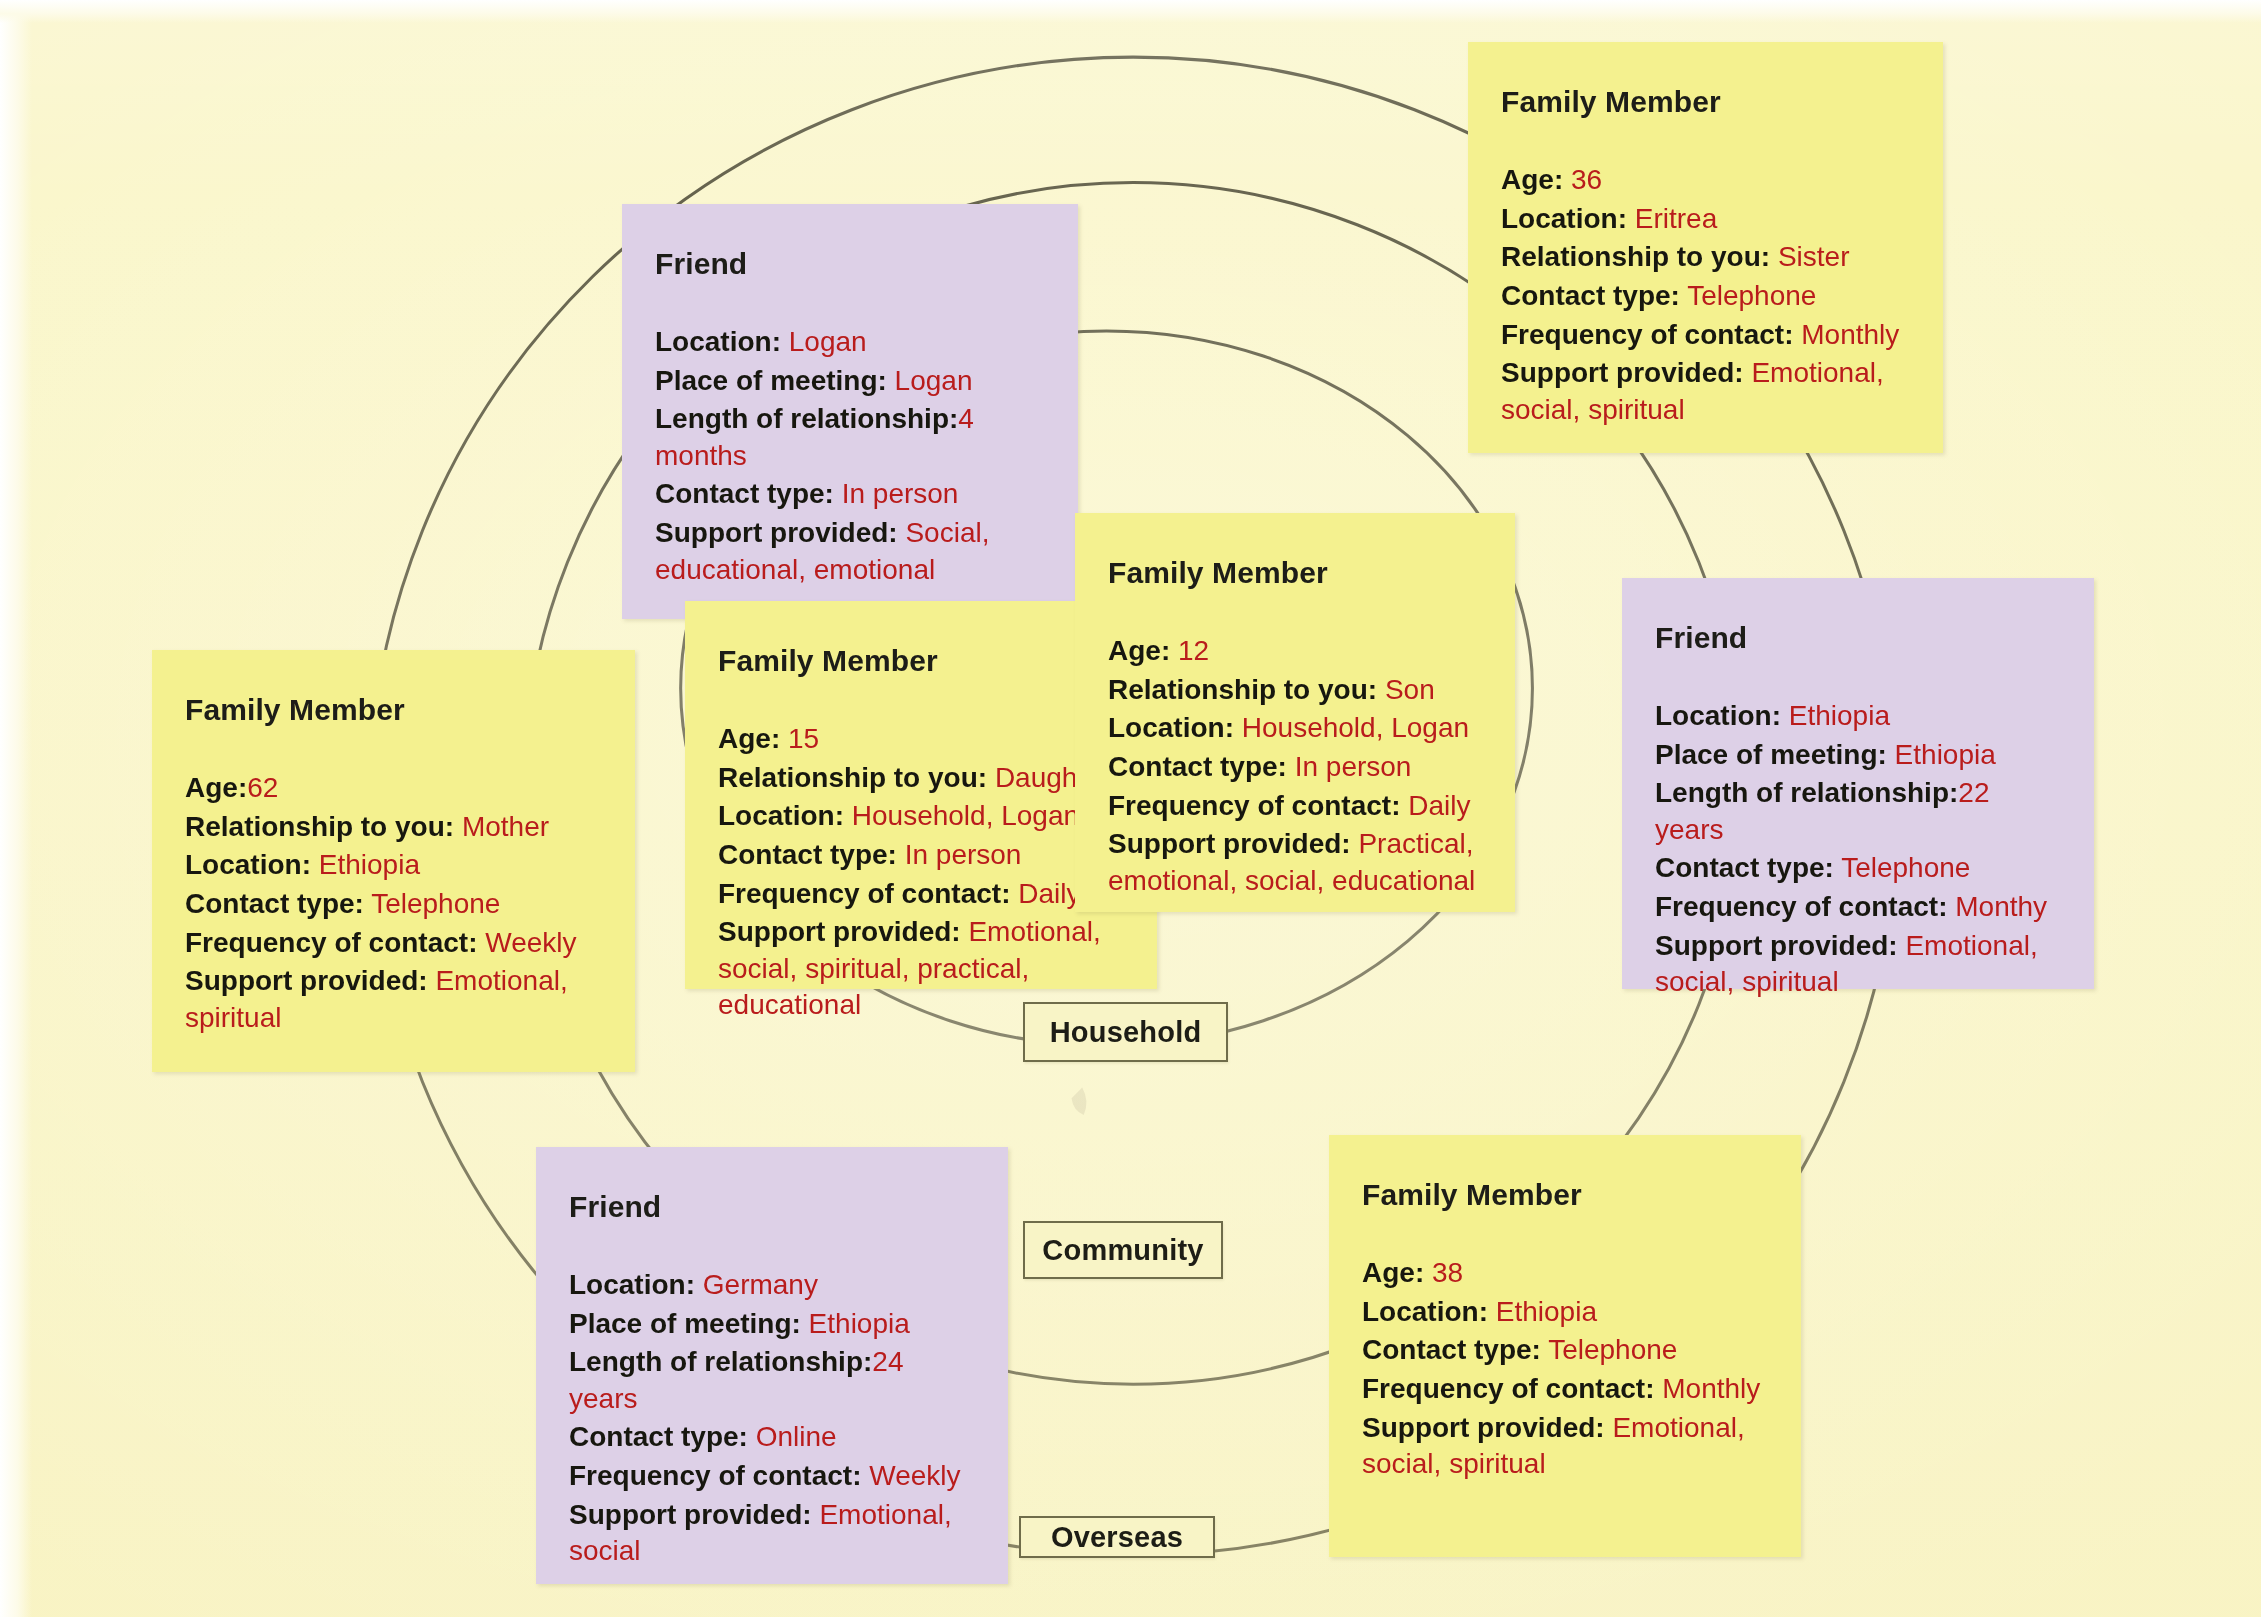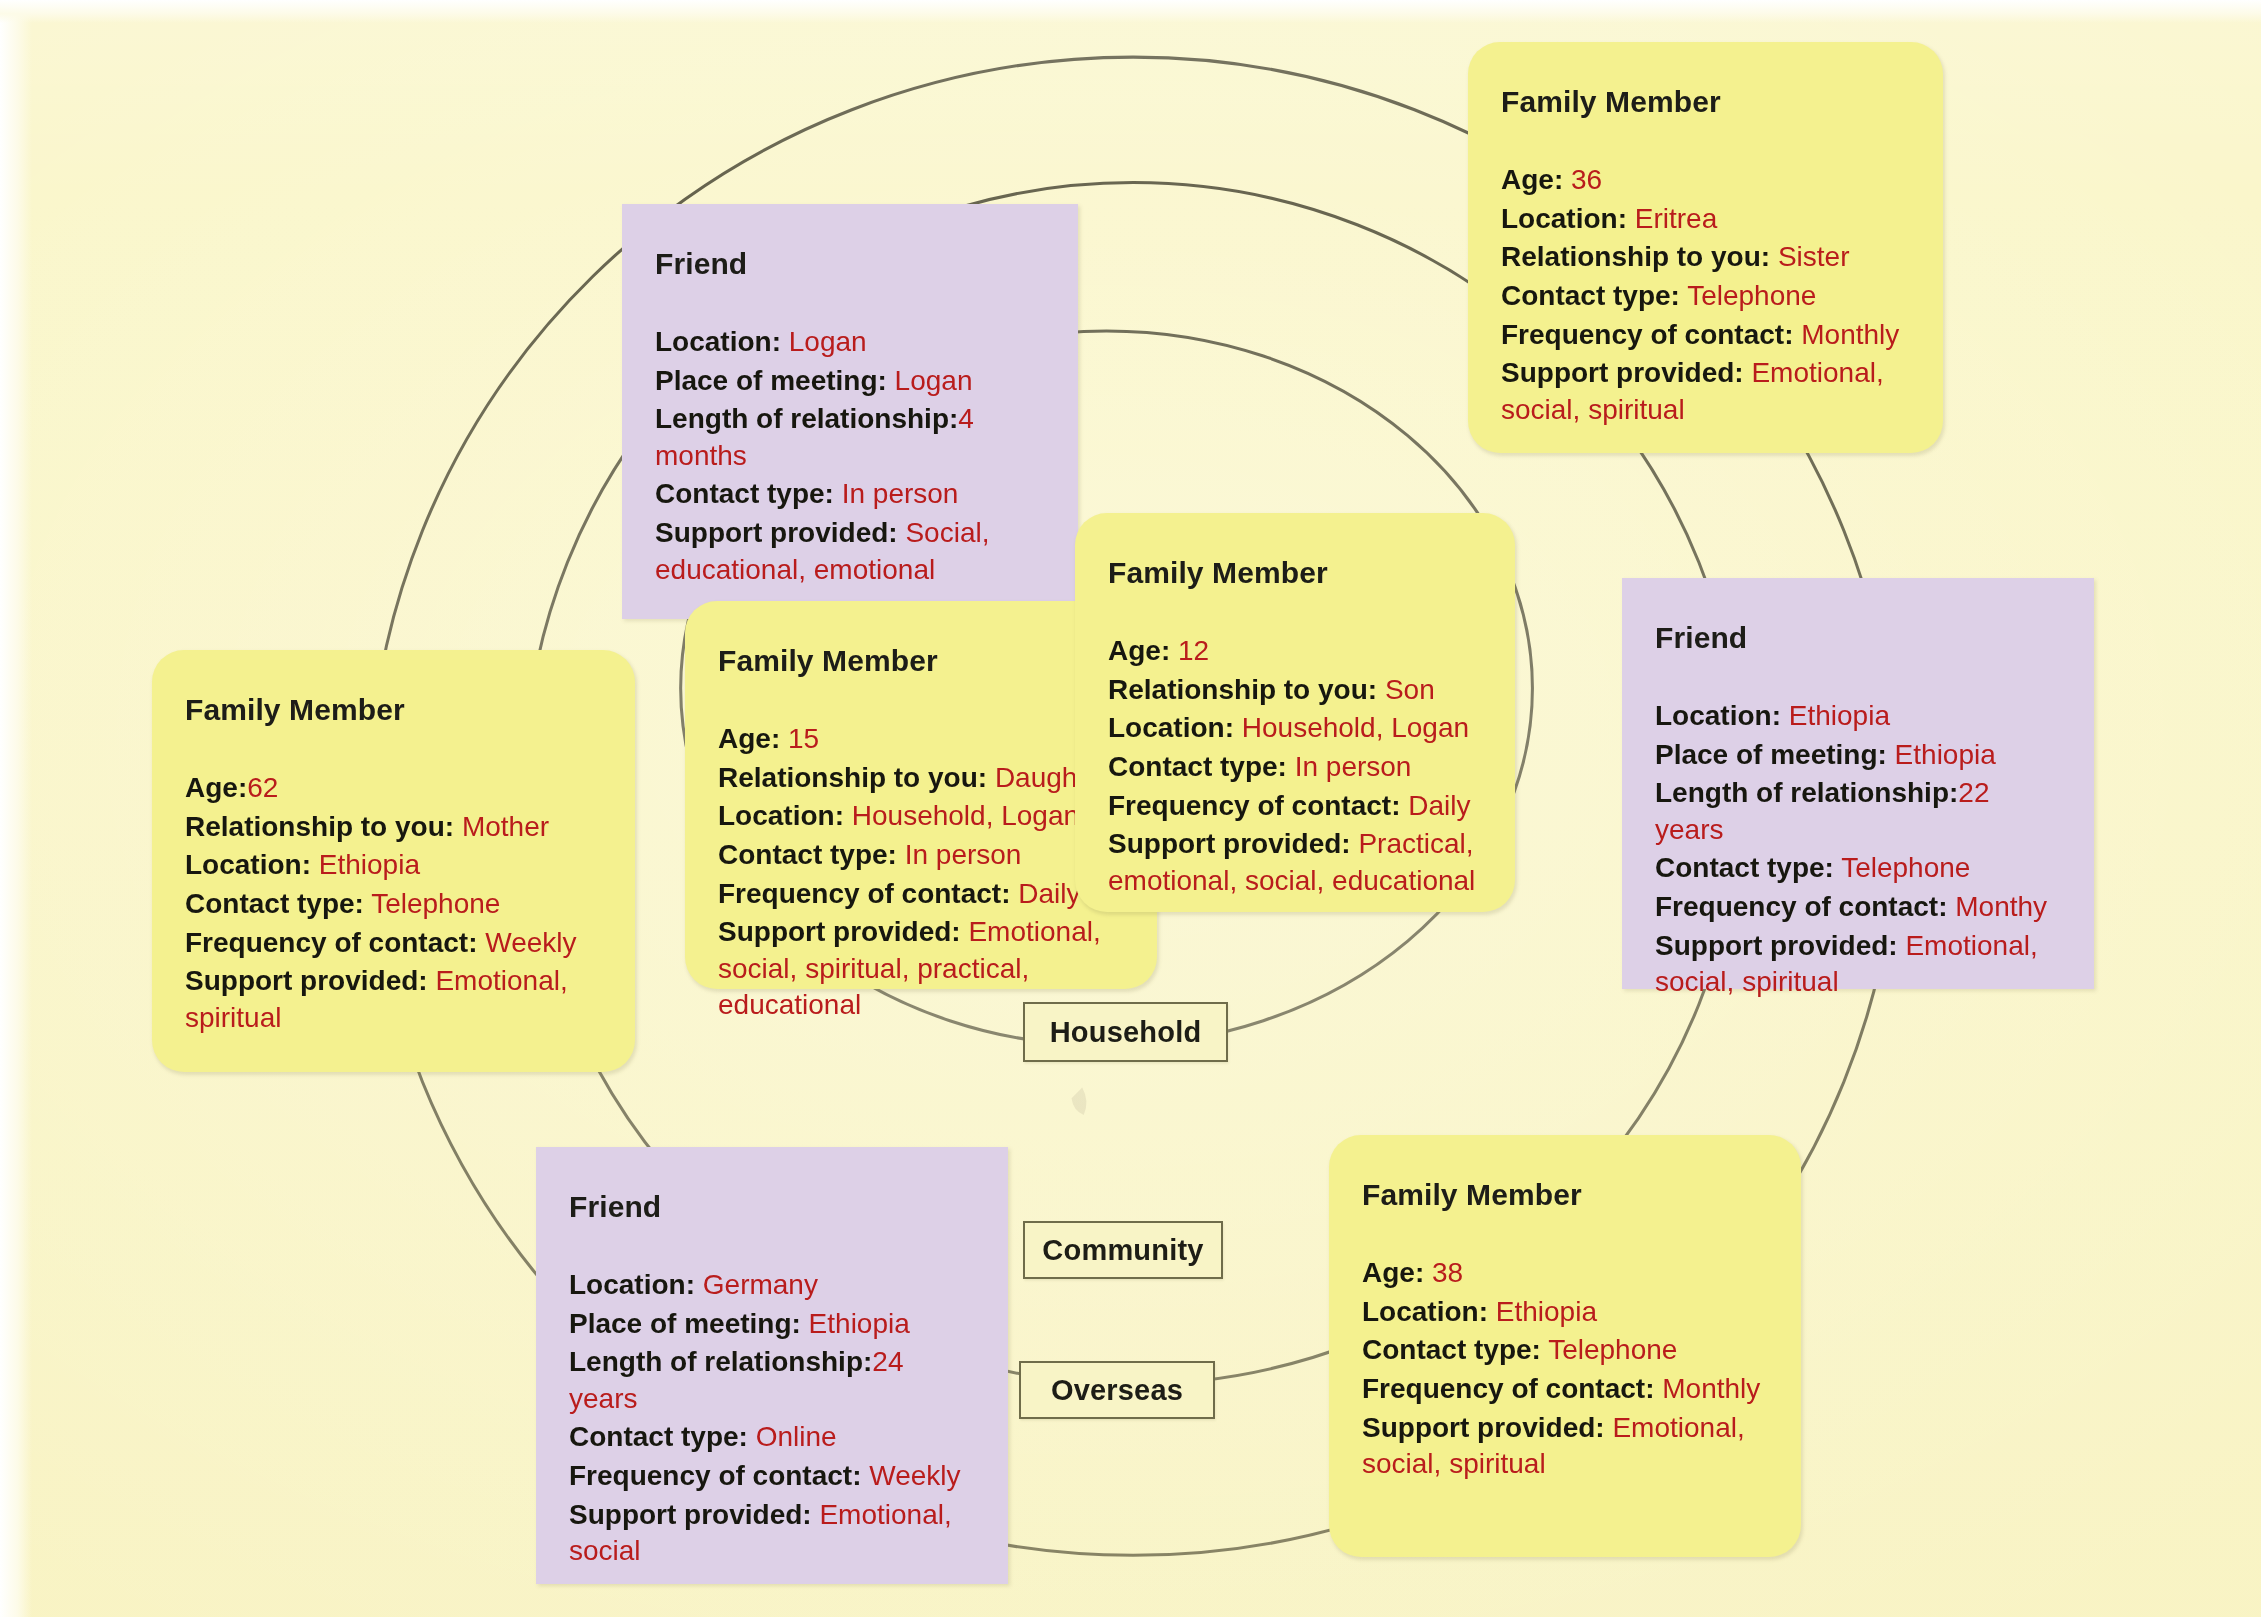--- a/index.html
+++ b/index.html
@@ -50,21 +50,21 @@
 
   .note {
     position: absolute;
     box-sizing: border-box;
     padding: 40px 30px 30px 33px;
     font-size: 28px;
     line-height: 1.30;
     color: #2b2b24;
     box-shadow: 1.5px 2.3px 3.8px rgba(120,115,70,0.18);
   }
-  .note.yellow { background: #f4f18f; border-radius: 32px; }
+  .note.yellow { background: #f4f18f; }
   .note.purple { background: #ddd0e7; }
 
   .note-title {
     font-weight: bold;
     font-size: 30px;
     color: #1d1d18;
     margin: 0 0 41px 0;
     letter-spacing: 0.1px;
   }
   .note-fields { margin: 0; padding: 0; }
@@ -98,21 +98,21 @@
   #note-friend-logan { left: 622px; top: 204px; width: 456px; height: 415px; }
   #note-mother   { left: 152px;  top: 650px;  width: 483px;  height: 422px; }
   #note-daughter { left: 685px;  top: 601px;  width: 472px;  height: 388px; }
   #note-son      { left: 1075px; top: 513px;  width: 440px;  height: 399px; }
   #note-friend-eth { left: 1622px; top: 578px; width: 472px; height: 411px; }
   #note-friend-ger { left: 536px;  top: 1147px; width: 472px; height: 437px; }
   #note-brother  { left: 1329px; top: 1135px; width: 472px; height: 422px; }
 
   #zone-household { left: 1023px; top: 1002px; width: 205px; height: 60px; }
   #zone-community { left: 1023px; top: 1221px; width: 200px; height: 58px; }
-  #zone-overseas  { left: 1019px; top: 1361px; width: 196px; height: 58px; }
+  #zone-overseas  { left: 1019px; top: 1516px; width: 196px; height: 42px; }
 </style>
 </head>
 <body>
 
 <div id="canvas">
 
   <svg id="arcs" viewBox="0 0 2973 2126" xmlns="http://www.w3.org/2000/svg">
     <g fill="none" stroke="#4f4c33" stroke-width="4" stroke-linecap="round">
 
       <ellipse cx="1490" cy="1060" rx="1005" ry="985"></ellipse>

